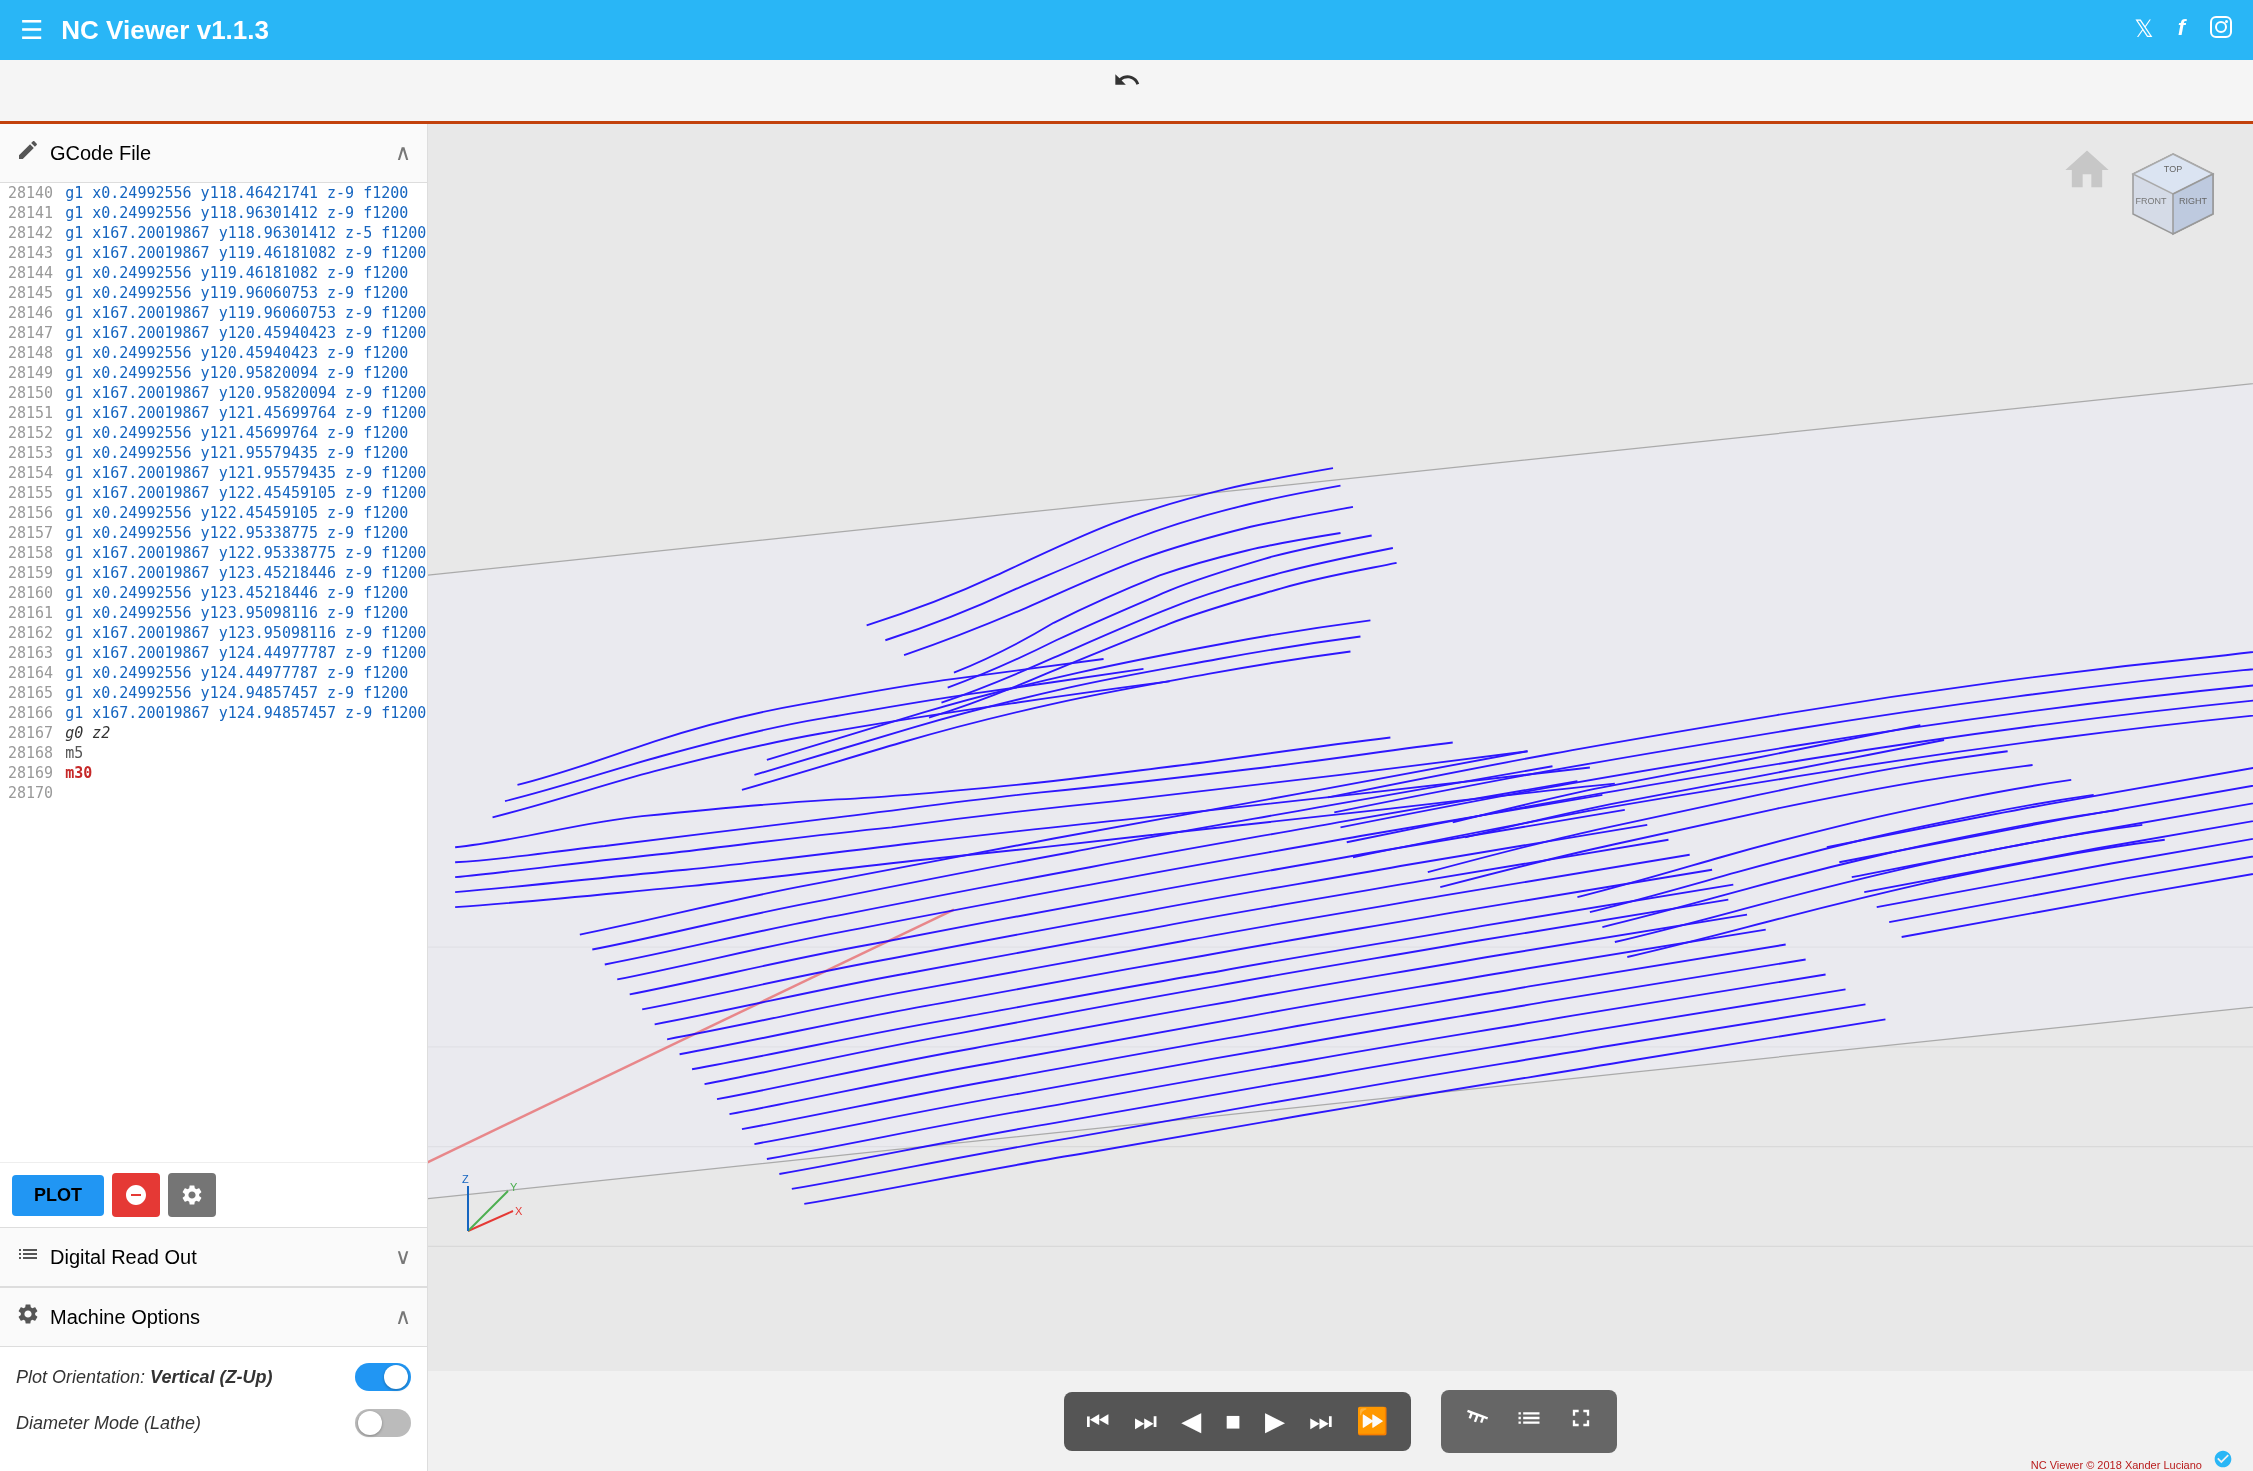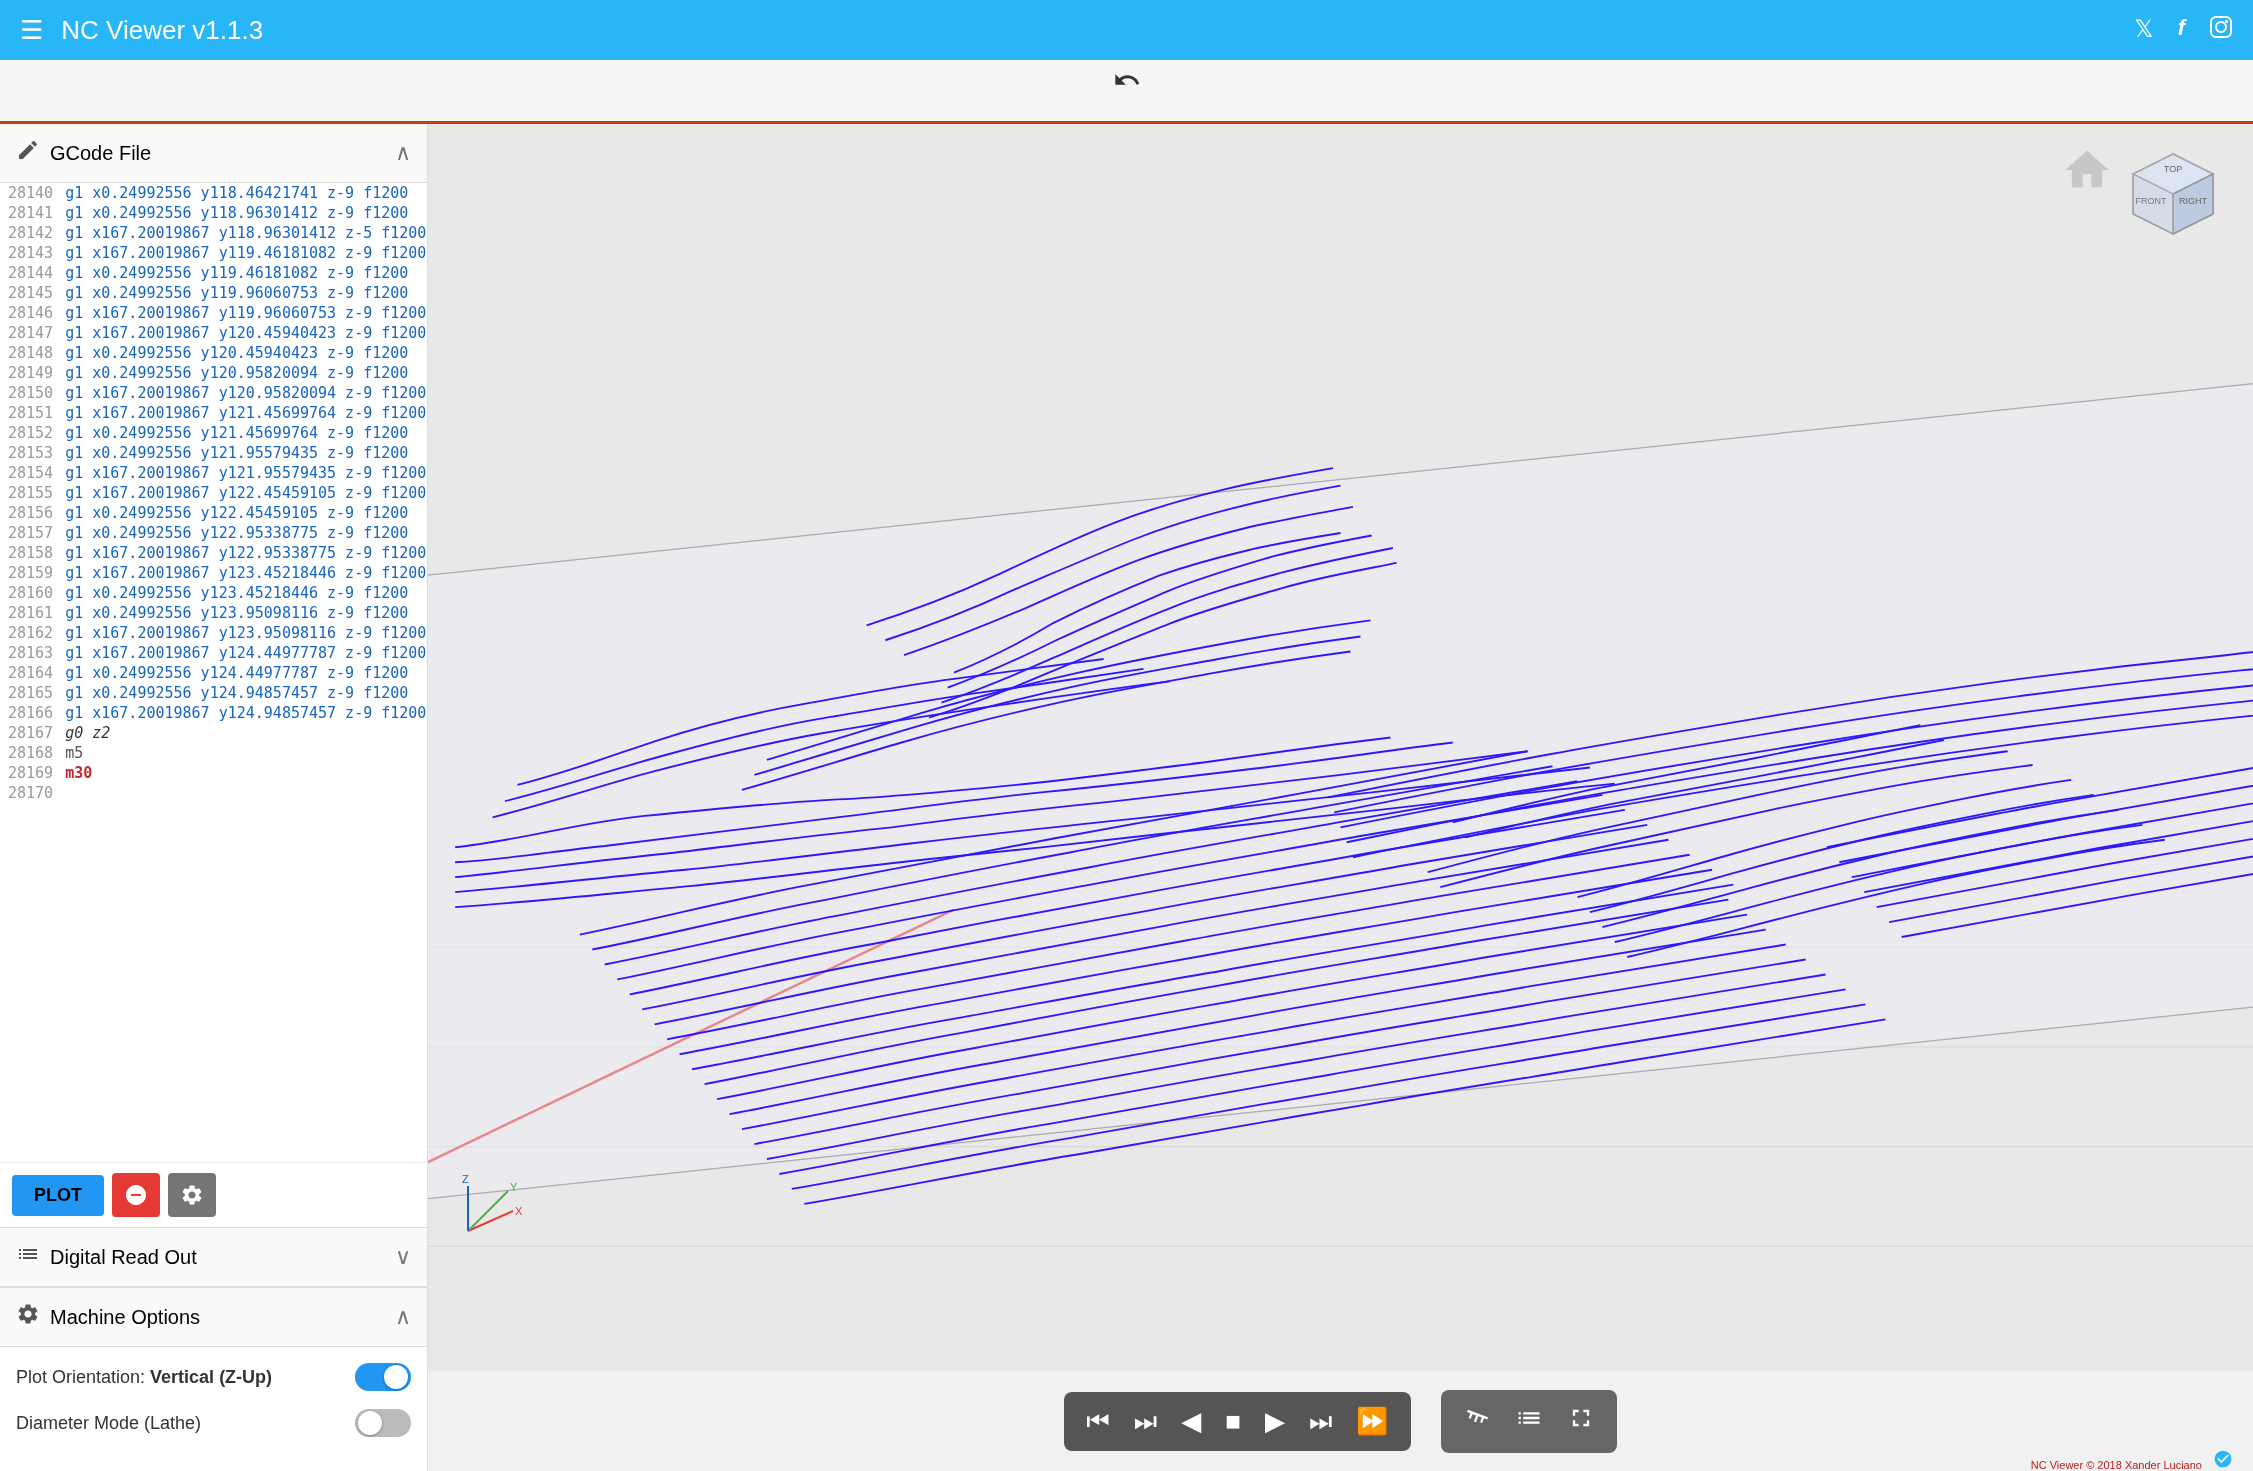--- a/index.html
+++ b/index.html
@@ -9,21 +9,21 @@
     #topbar {
       background: #29b6f6;
       height: 60px;
       display: flex;
       align-items: center;
       padding: 0 20px;
       color: white;
       position: relative;
     }
     #topbar .menu-icon { font-size: 26px; margin-right: 18px; cursor: pointer; }
-    #topbar .app-title { font-size: 26px; font-weight: 400; flex: 1; }
+    #topbar .app-title { font-size: 26px; font-weight: 700; flex: 1; }
     #topbar .social-icons { display: flex; gap: 24px; }
     #topbar .social-icons span { font-size: 24px; cursor: pointer; }
 
     
     #toolbar {
       background: #f5f5f5;
       border-bottom: 3px solid #c2410c;
       height: 64px;
       display: flex;
       align-items: center;
@@ -158,21 +158,21 @@
     #machine-options-content {
       padding: 16px;
       font-size: 18px;
     }
     .option-row {
       display: flex;
       align-items: center;
       justify-content: space-between;
       margin-bottom: 18px;
     }
-    .option-label { font-size: 18px; color: #333; }
+    .option-label { font-size: 18px; color: #333; font-style: italic; }
     .option-label strong { font-weight: 600; }
     
     .toggle {
       width: 56px;
       height: 28px;
       border-radius: 14px;
       position: relative;
       cursor: pointer;
     }
     .toggle.on { background: #2196f3; }

